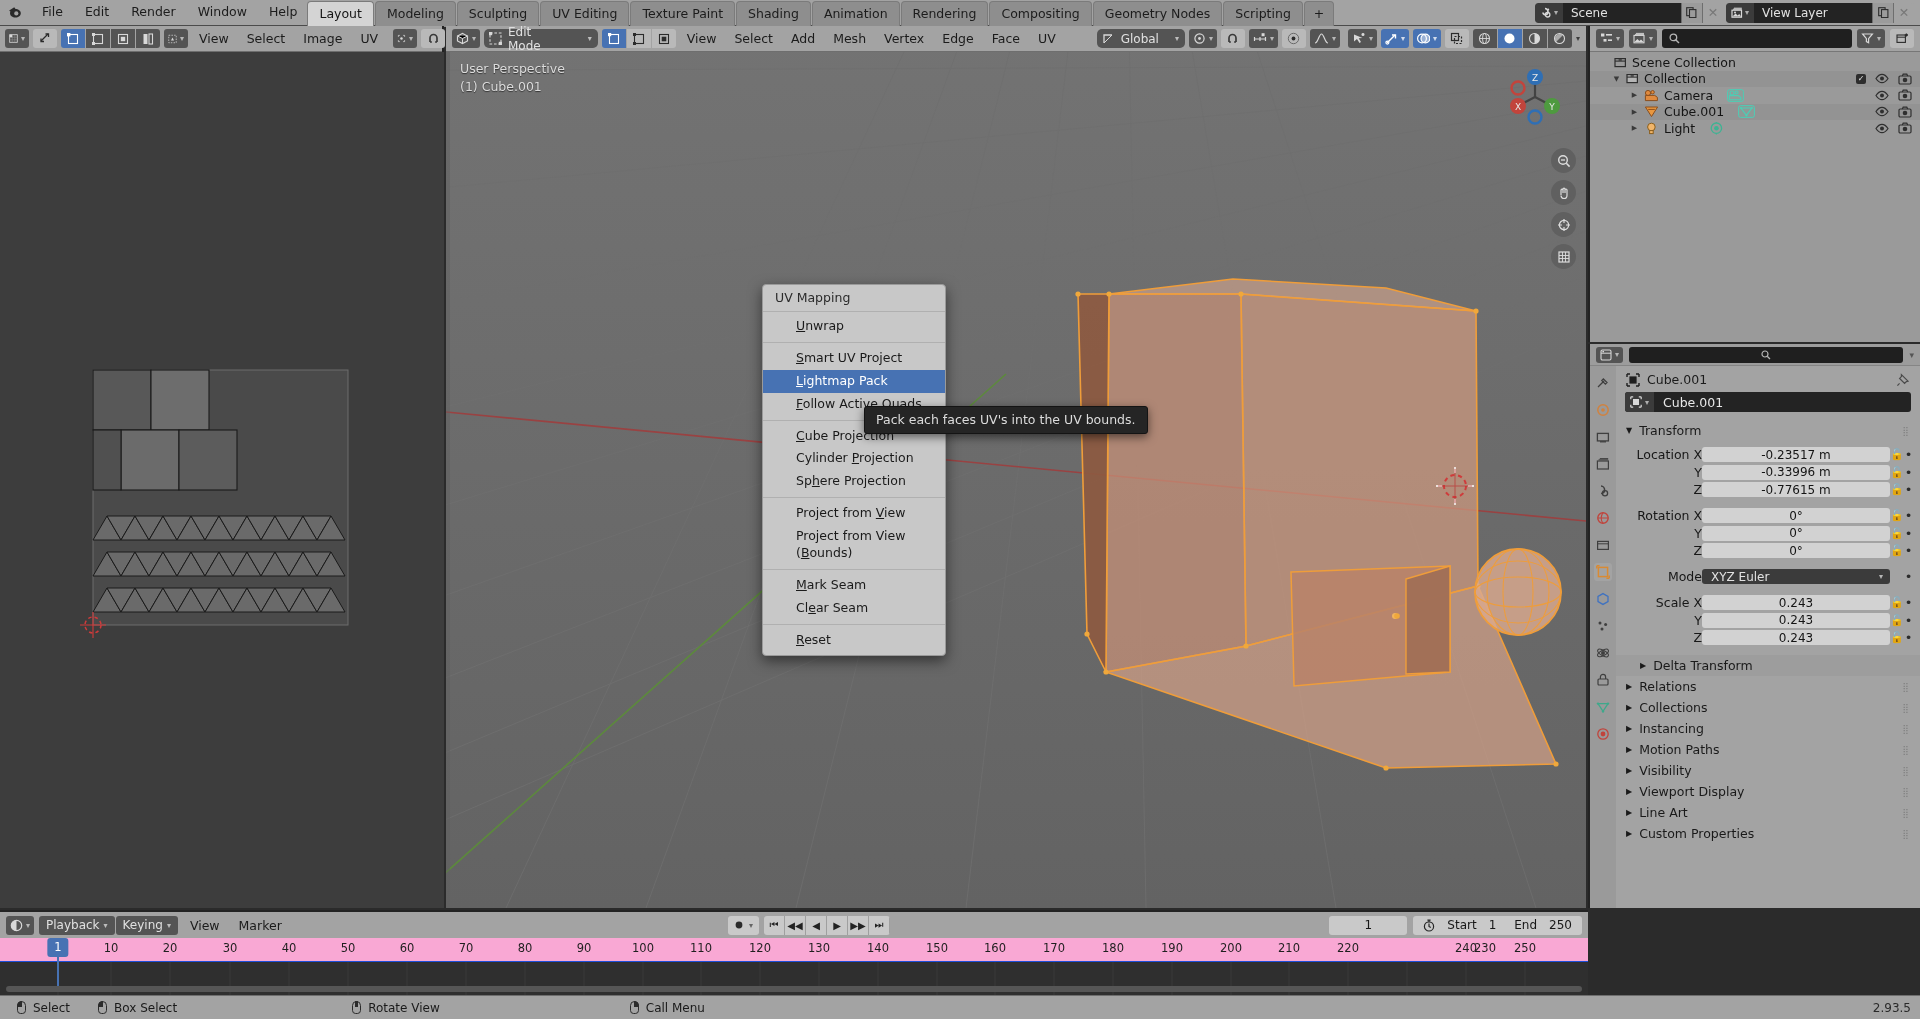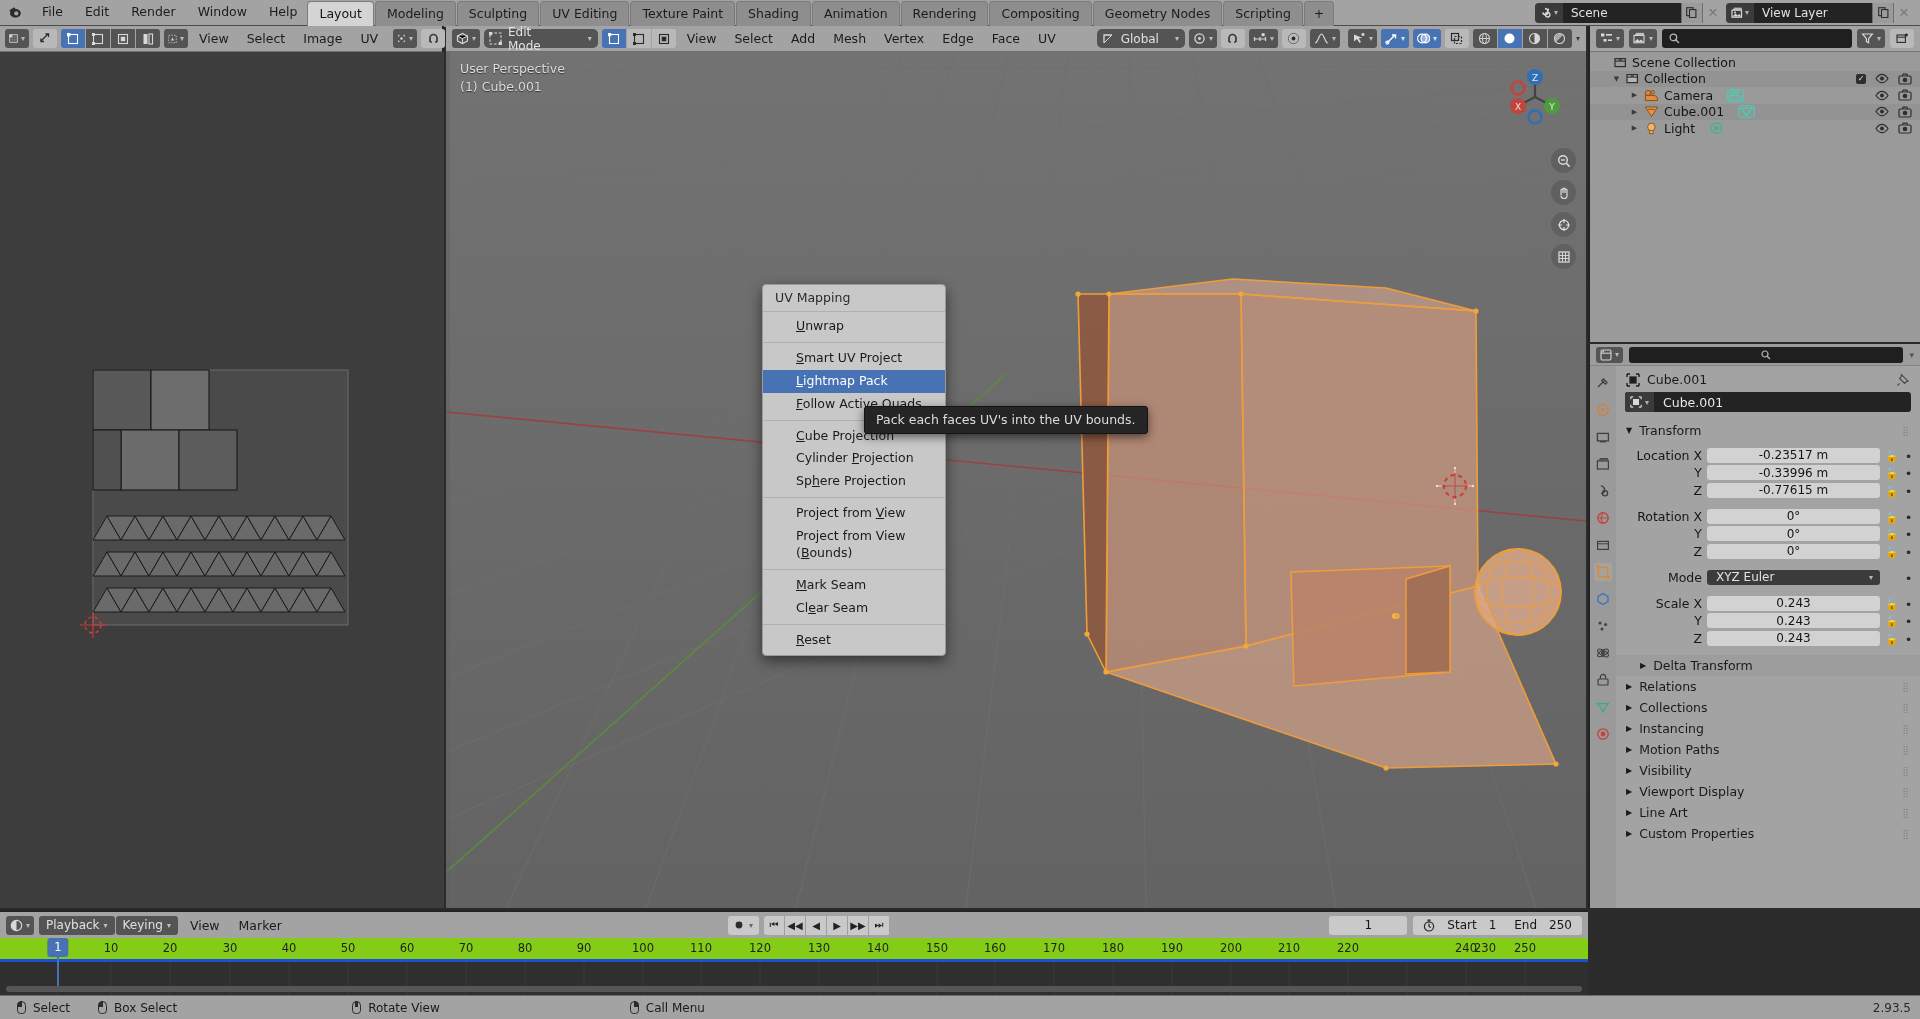--- a/index.html
+++ b/index.html
@@ -181,21 +181,21 @@
     background:#3b3b3b; height:20px; border-radius:3px 0 0 3px; padding:0 5px;
     display:flex; align-items:center; gap:3px; color:#d6d6d6;
   }
   .name-field .val { padding-left:9px; }
   .panel-hdr {
     display:flex; align-items:center; gap:7px; padding:3px 10px; color:#1a1a1a;
     font-size:12.5px; background:#a3a3a3;
   }
   .dots { margin-left:auto; color:#838383; font-size:9px; letter-spacing:1px; }
   .row {
-    display:flex; align-items:flex-end; height:16px; margin:1.5px 6px 1.5px 0; gap:5px;
+    display:flex; align-items:center; height:16px; margin:1.5px 6px 1.5px 0; 
   }
   .row .lbl { width:86px; text-align:right; color:#171717; font-size:12.5px; }
   .row .fld {
     flex:1; height:15px; background:#d2d2d2; border-radius:3px; color:#141414;
     font-size:12px; display:flex; align-items:center; justify-content:center;
   }
   .row .fld.dark { background:#3b3b3b; color:#e2e2e2; justify-content:flex-start; padding-left:9px; position:relative;}
   .row .fld.dark .cv { position:absolute; right:7px; font-size:8px; color:#b6b6b6;}
   .row .lock { width:13px; color:#4b4b4b; font-size:11px; text-align:center; }
   .row .dot { width:11px; color:#2b2b2b; font-size:13px; text-align:center; line-height:1;}
@@ -220,22 +220,22 @@
              padding:0 6px; gap:5px; color:#222; font-size:11px;}
   .play-group { display:flex; height:19px; border-radius:3px; overflow:hidden; }
   .play-group div { background:#c9c9c9; width:21px; display:flex; align-items:center;
                     justify-content:center; color:#222; font-size:10px; border-right:1px solid #9f9f9f;}
   .tl-right { margin-left:auto; display:flex; align-items:center; gap:6px; }
   .frm-fld { height:19px; min-width:78px; background:#c9c9c9; border-radius:3px;
              display:flex; align-items:center; justify-content:center; color:#171717; font-size:12px;}
   .se-fld { height:19px; background:#c9c9c9; border-radius:3px; display:flex;
             align-items:center; gap:12px; padding:0 10px; color:#171717; font-size:12px;}
   .tl-ruler {
-    position:absolute; left:0; top:26px; right:0; height:24px; background:#84cc16;
-    border-bottom:3px solid #1d4ed8;
+    position:absolute; left:0; top:26px; right:0; height:24px; background:#f9a8d4;
+    border-bottom:1px solid #1d4ed8;
   }
   .tick { position:absolute; top:3px; font-size:11.5px; color:#1f1f1f; transform:translateX(-50%); }
   .tl-body { position:absolute; left:0; top:50px; right:0; bottom:0; background:#2f2f2f; }
   .playhead { position:absolute; top:26px; width:2px; bottom:9px; background:#4772b3; }
   .ph-label { position:absolute; top:26px; transform:translateX(-50%);
     background:#4772b3; color:#fff; font-size:11.5px; padding:2px 7px 3px; border-radius:3px;}
   .scrollbar-h { position:absolute; left:6px; right:6px; bottom:3px; height:6px;
                  background:#565656; border-radius:3px;}
 
   

